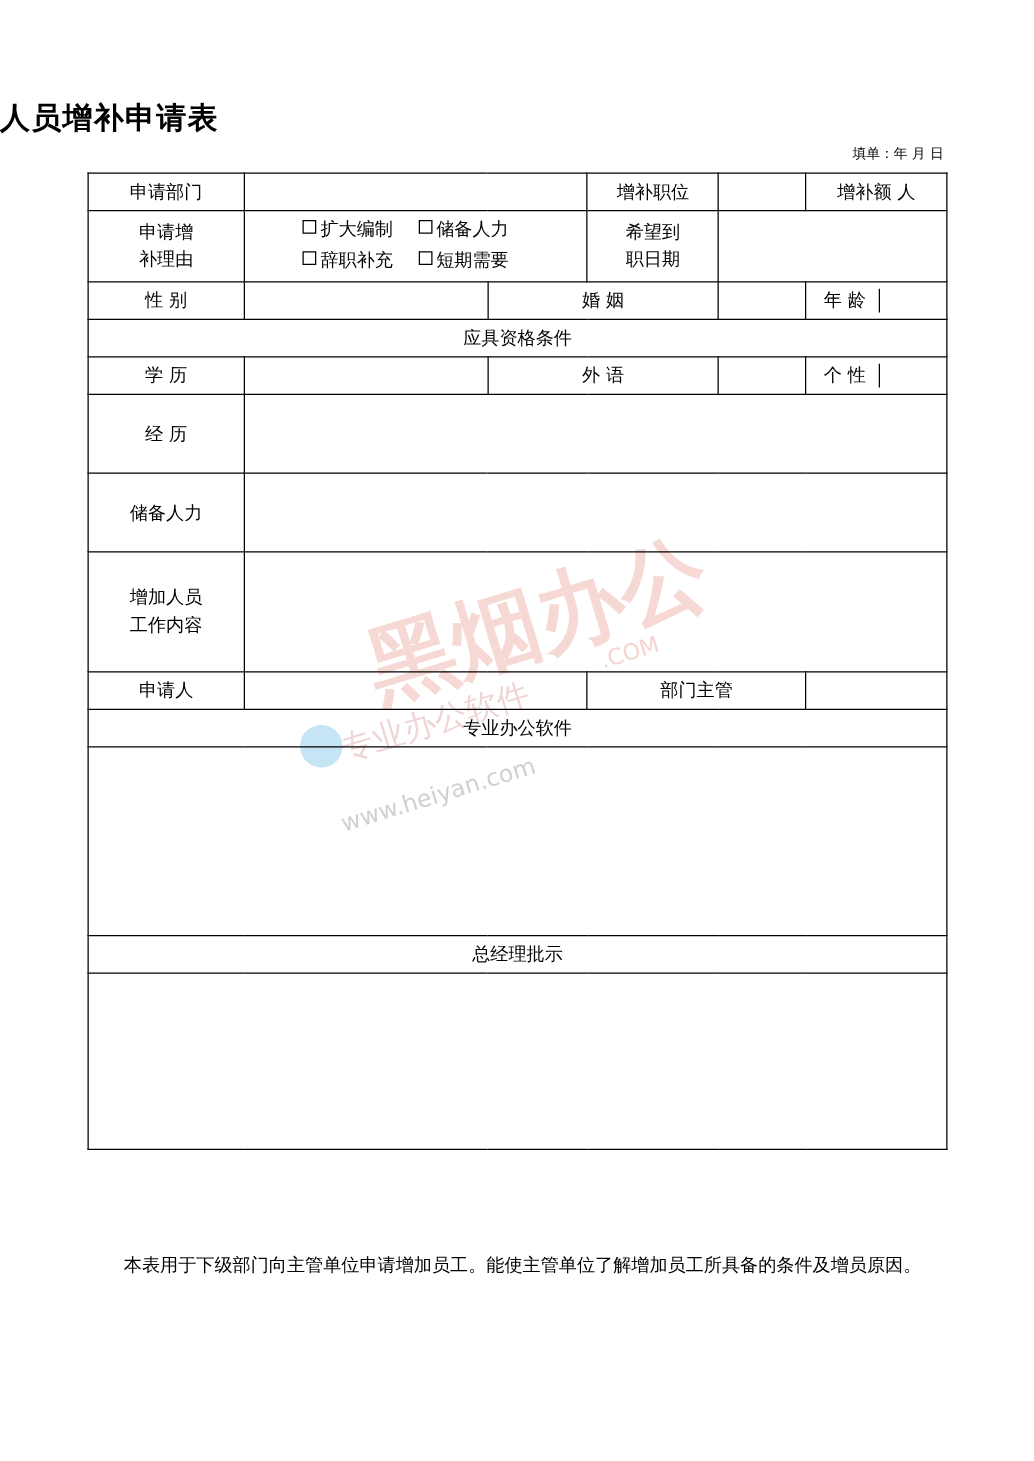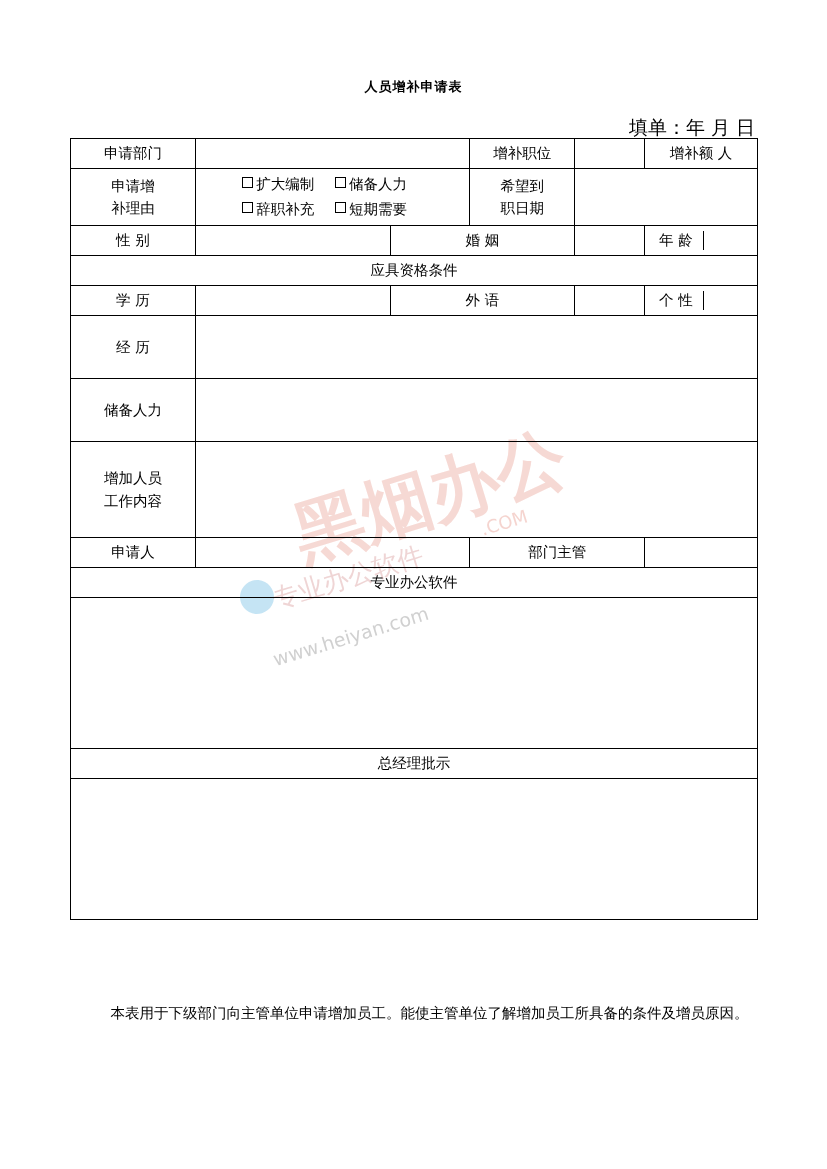--- a/index.html
+++ b/index.html
@@ -77,31 +77,30 @@
     font-size: 19px;
     color: rgba(170, 170, 170, 0.55);
     transform: rotate(-17deg);
     white-space: nowrap;
   }
   .title {
     position: absolute;
     top: 78px;
     left: 0;
     width: 827px;
-    text-align: center;
-    font-size: 13px;
+    font-size: 24px;
     font-weight: bold;
     letter-spacing: 1px;
     z-index: 2;
   }
   .fill-date {
     position: absolute;
     top: 115px;
     right: 72px;
-    font-size: 19px;
+    font-size: 11px;
     z-index: 2;
   }
   table.form {
     position: absolute;
     left: 70px;
     top: 138px;
     width: 688px;
     border-collapse: collapse;
     z-index: 2;
     background: transparent;
@@ -143,21 +142,20 @@
   }
   .footnote {
     position: absolute;
     left: 70px;
     top: 1000px;
     width: 690px;
     font-size: 14.5px;
     line-height: 1.85;
     text-indent: 29px;
     z-index: 2;
-    text-align: center;
   }
 </style>
 </head>
 <body>
 
 <div class="page">
 
   <div class="watermark">
     <div class="wm-big">黑烟办公</div>
     <div class="wm-com">.COM</div>

